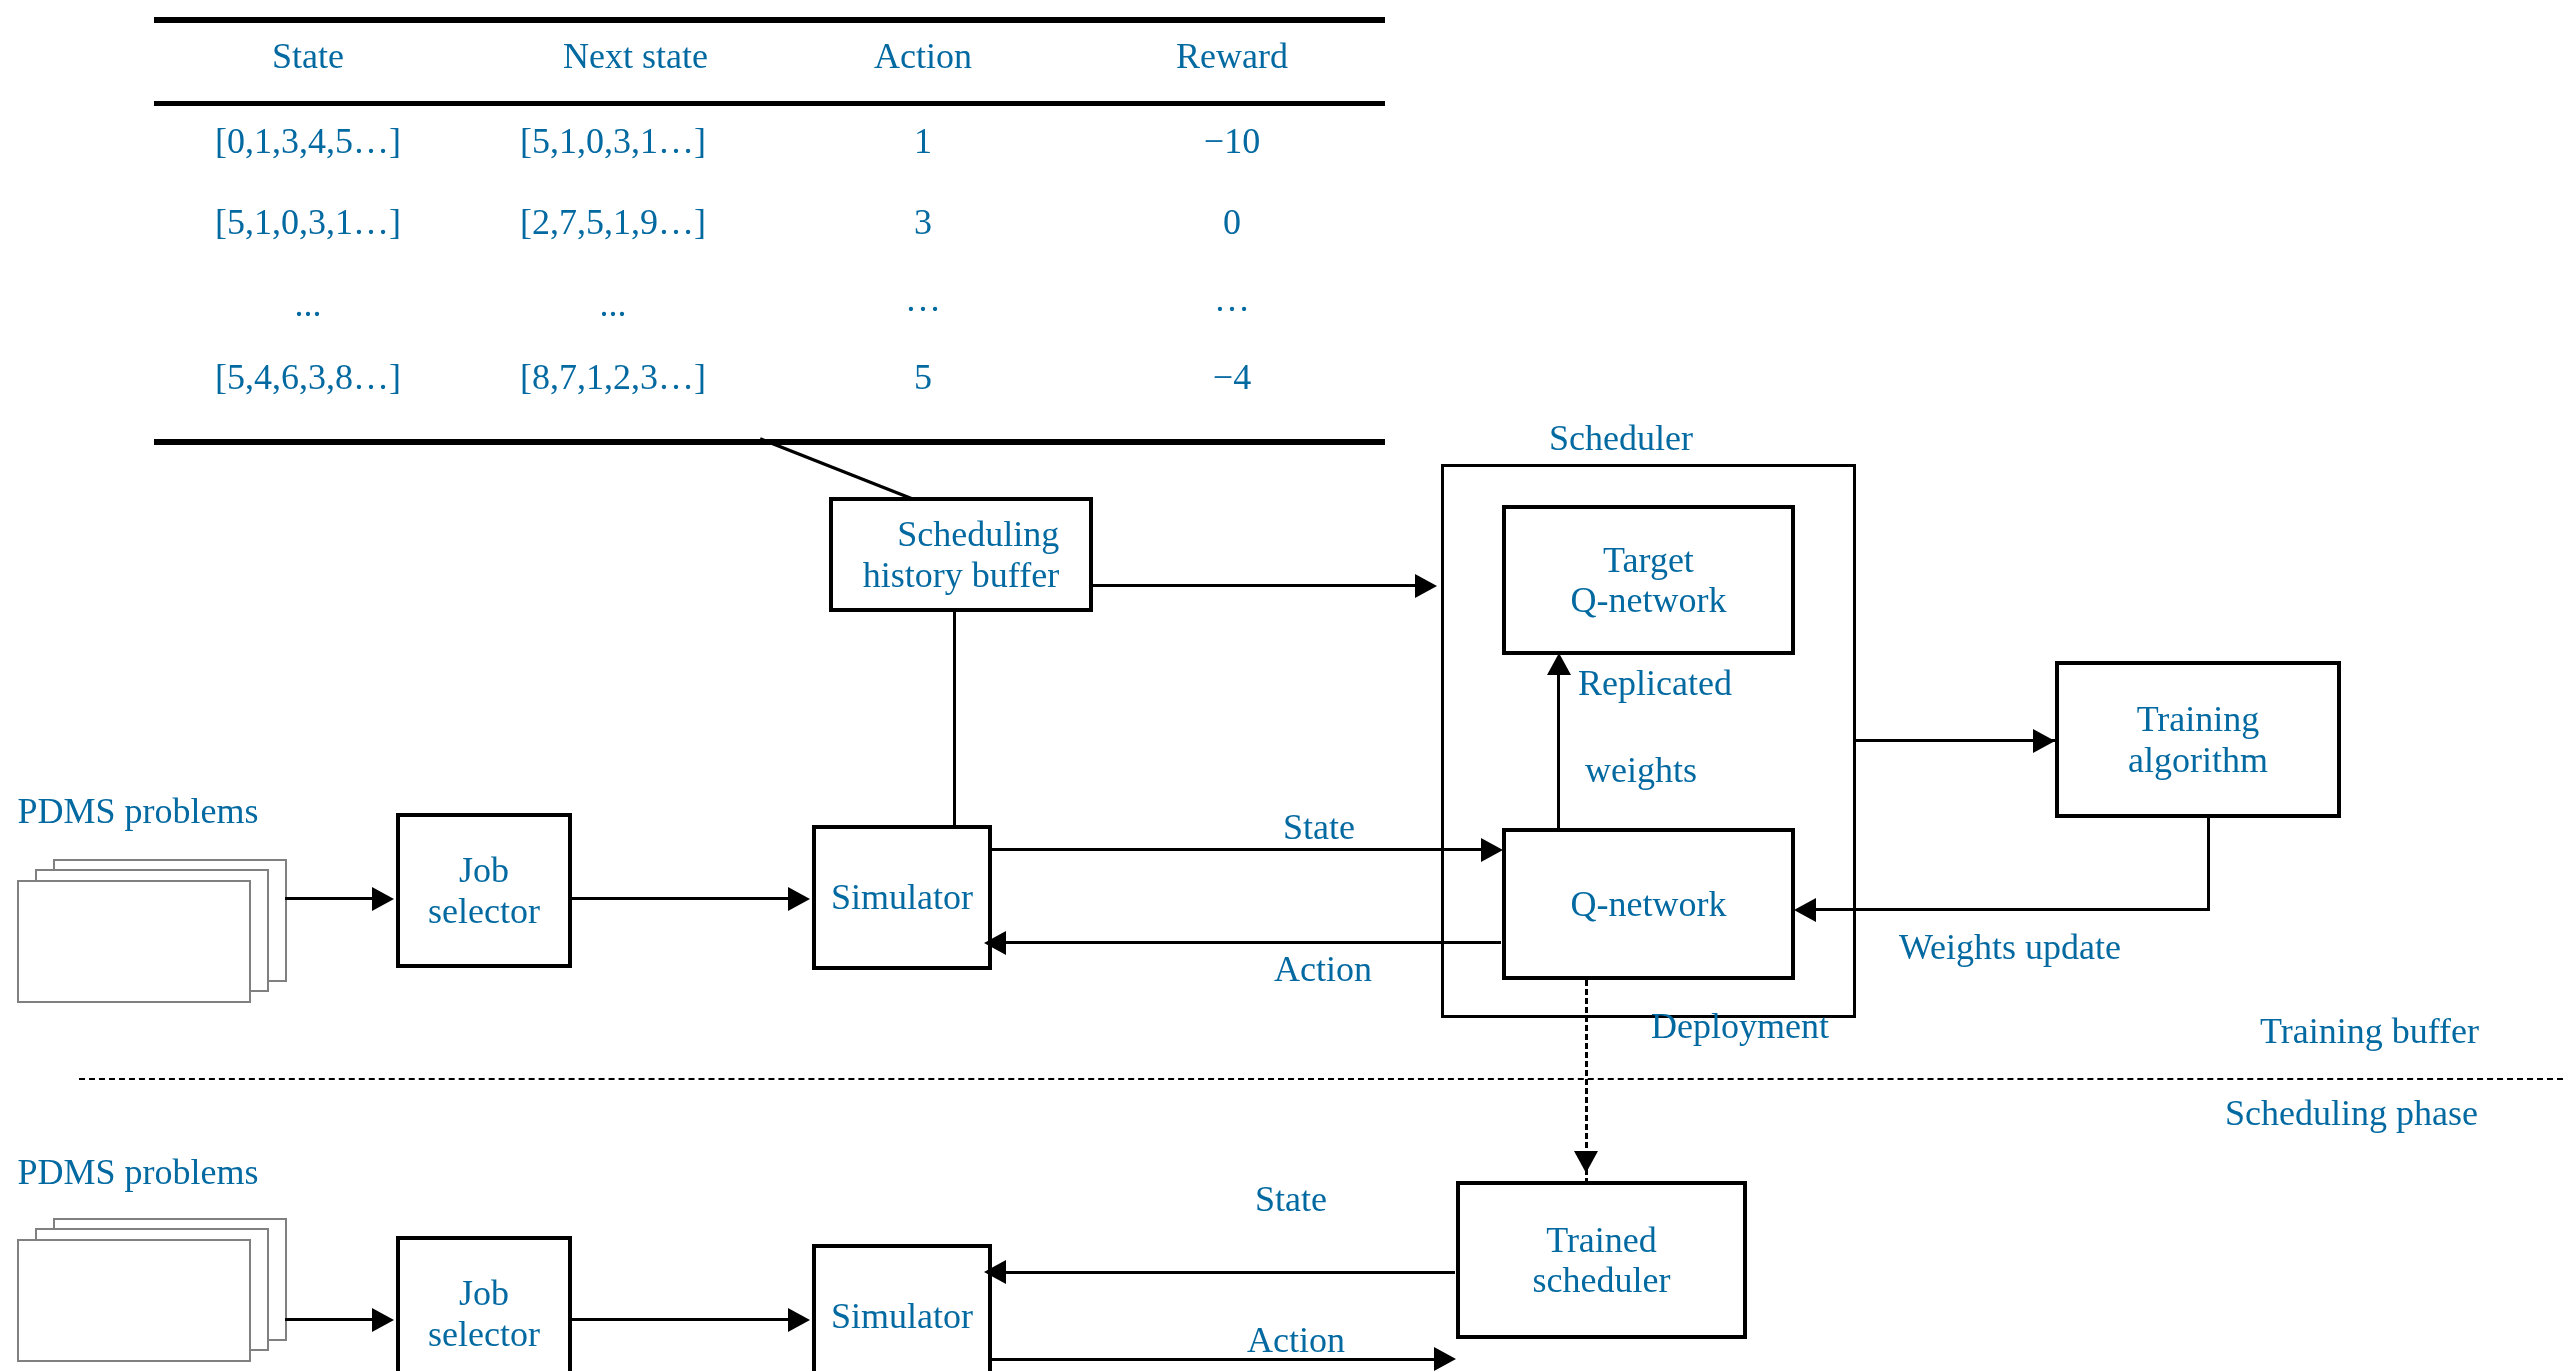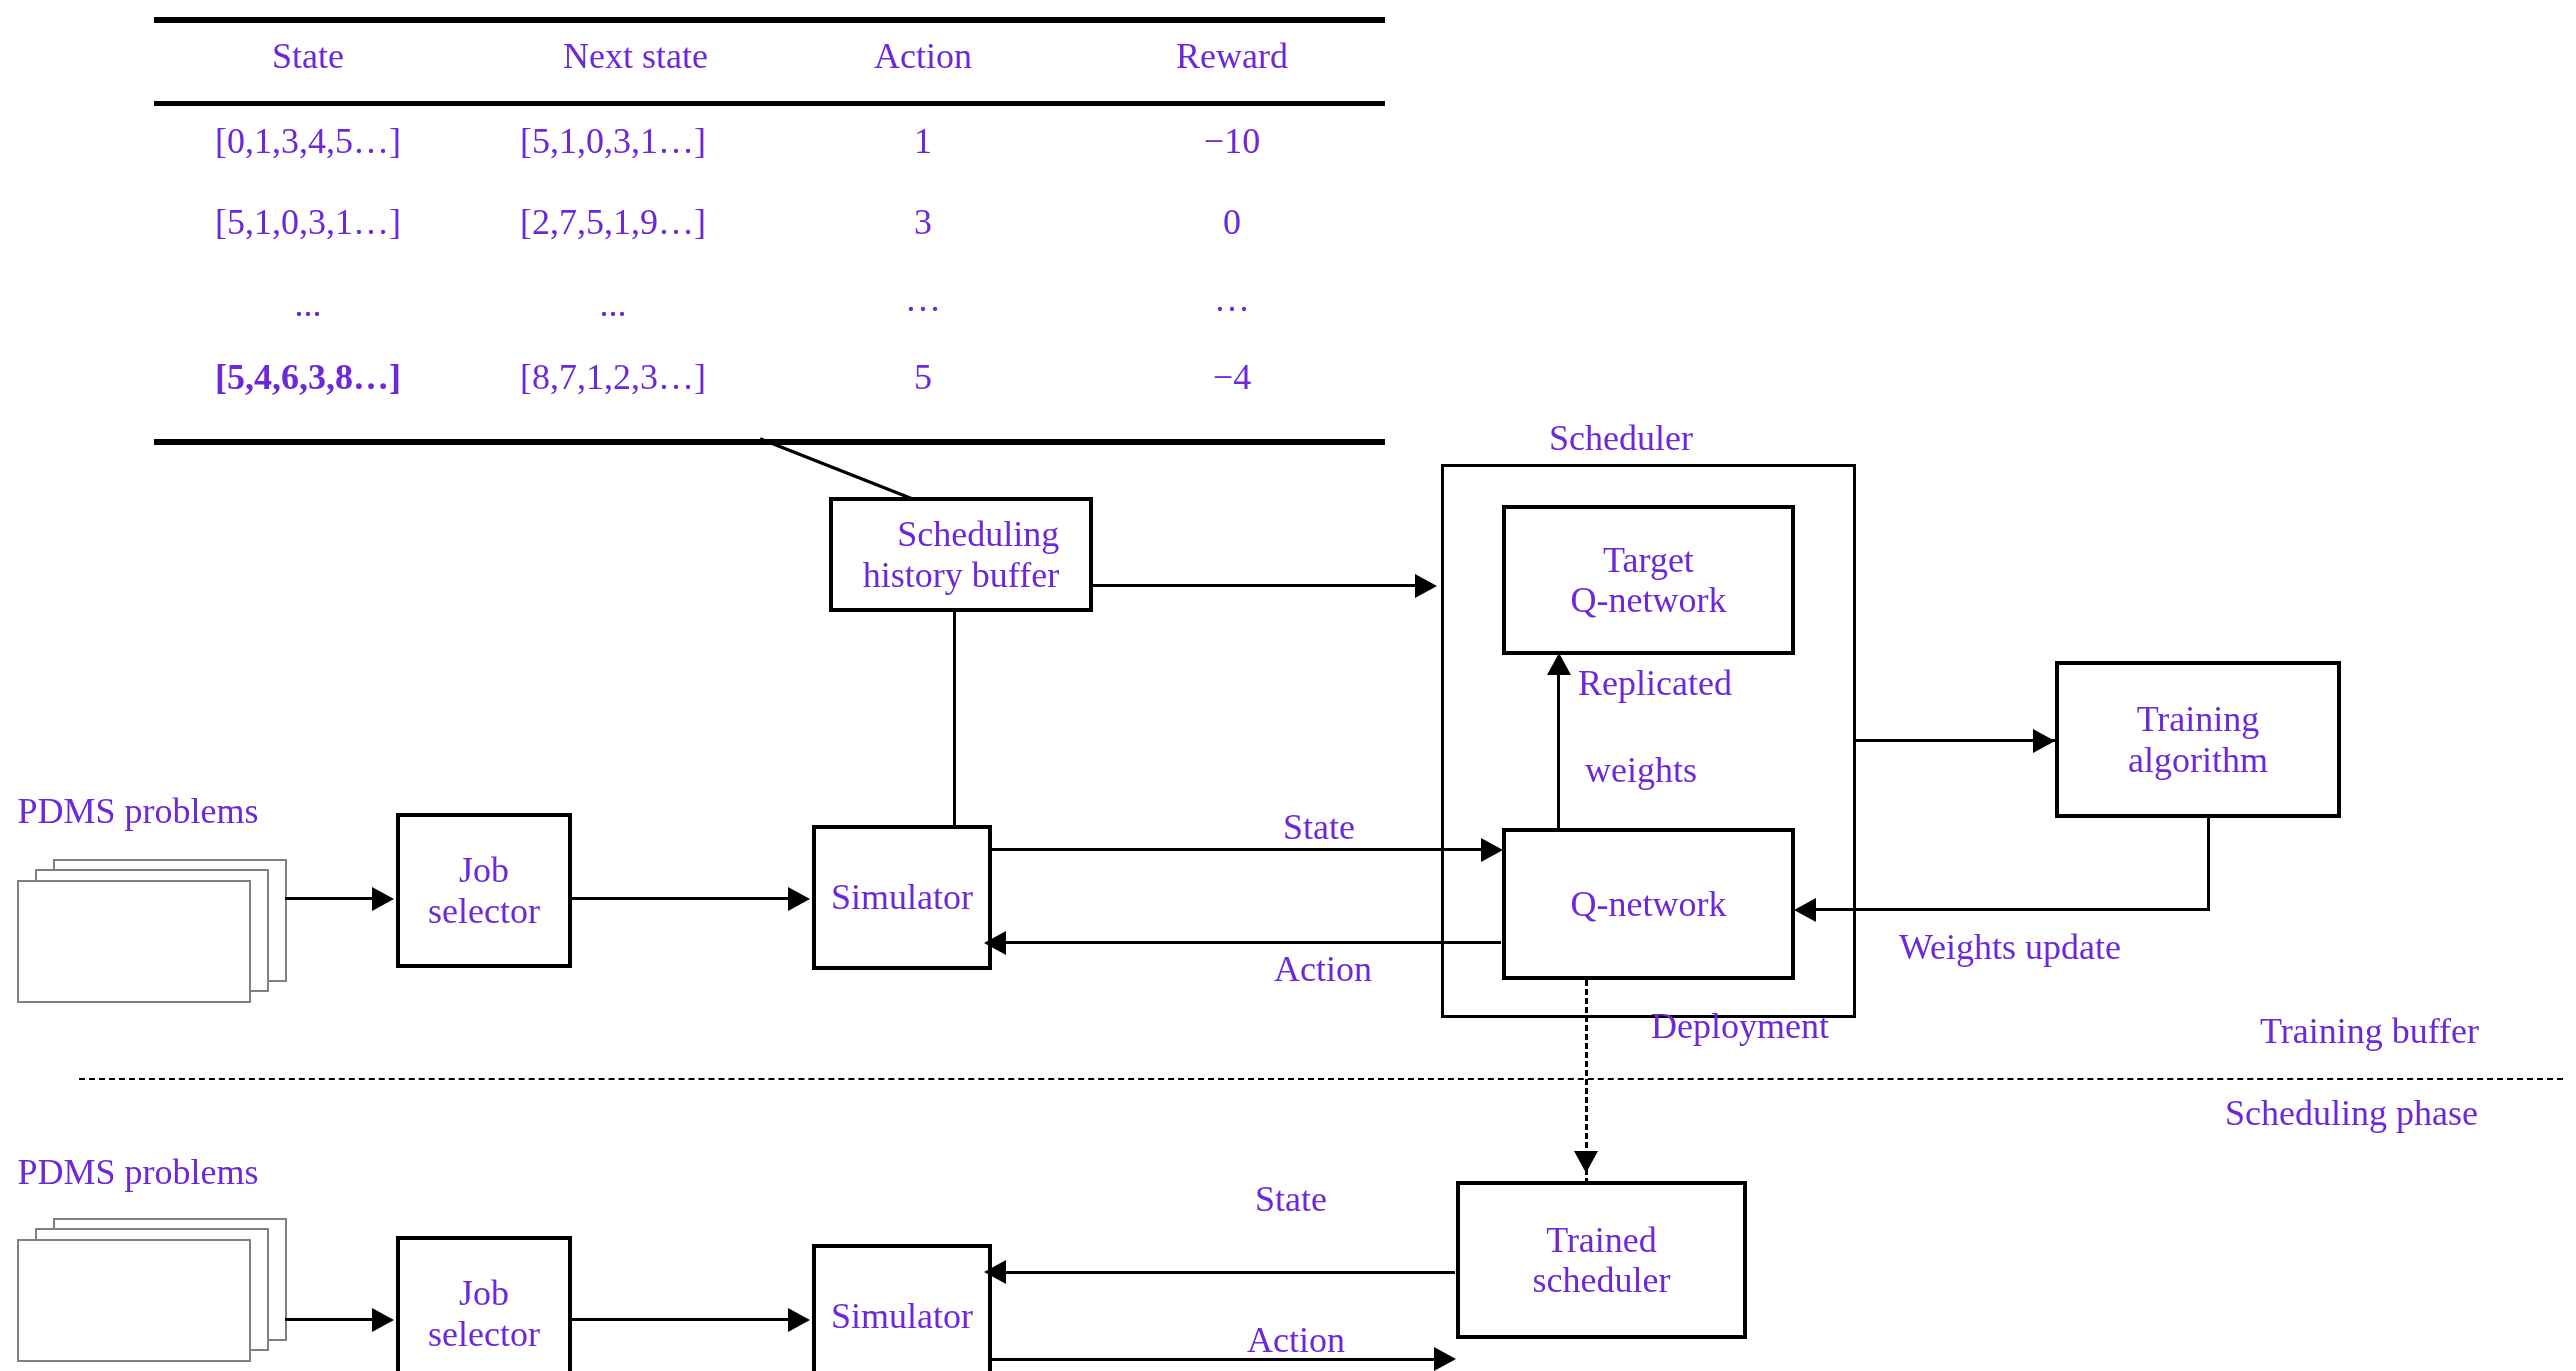--- a/index.html
+++ b/index.html
@@ -2,21 +2,21 @@
 <html style="font-size:12.7px"><head>
 <meta charset="utf-8">
 <title>DRL Scheduling Framework Diagram</title>
 <style>
   html,body{margin:0;padding:0;background:#ffffff;}
   #root{
     position:relative;
     width:2576px;height:1371px;
     background:#ffffff;
     font-family:"Liberation Serif","DejaVu Serif",serif;
-    color:#6d28d9;
+    color:#0369a1;
     overflow:hidden;
   }
 
   
   #sample-table{
     position:absolute;left:154px;top:17.4px;width:1231px;height:427px;
   }
   .rule{position:absolute;left:0;width:100%;background:#000;}
   .rule.thick{height:5.5px;}
   .rule.mid{height:4.7px;}
@@ -109,21 +109,21 @@
     <div class="tbl-cell" style="left:59px;top:187px;width:190px;">[5,1,0,3,1…]</div>
     <div class="tbl-cell" style="left:364px;top:187px;width:190px;">[2,7,5,1,9…]</div>
     <div class="tbl-cell" style="left:690px;top:187px;width:158px;">3</div>
     <div class="tbl-cell" style="left:995px;top:187px;width:166px;">0</div>
 
     <div class="tbl-cell" style="left:59px;top:269px;width:190px;">...</div>
     <div class="tbl-cell" style="left:364px;top:269px;width:190px;">...</div>
     <div class="tbl-cell" style="left:690px;top:264px;width:158px;">…</div>
     <div class="tbl-cell" style="left:995px;top:264px;width:166px;">…</div>
 
-    <div class="tbl-cell" style="left:59px;top:342px;width:190px;font-weight:bold;">[5,4,6,3,8…]</div>
+    <div class="tbl-cell" style="left:59px;top:342px;width:190px;">[5,4,6,3,8…]</div>
     <div class="tbl-cell" style="left:364px;top:342px;width:190px;">[8,7,1,2,3…]</div>
     <div class="tbl-cell" style="left:690px;top:342px;width:158px;">5</div>
     <div class="tbl-cell" style="left:995px;top:342px;width:166px;">−4</div>
   </div>
 
   <svg class="leader" style="left:760px;top:434px;width:182px;height:79px;" viewBox="0 0 230 100" width="182" height="79">
     <line x1="0" y1="6" x2="218" y2="92" stroke="#000" stroke-width="4"></line>
   </svg>
 
   <div class="txt" style="left:17.4px;top:791px;">PDMS problems</div>

